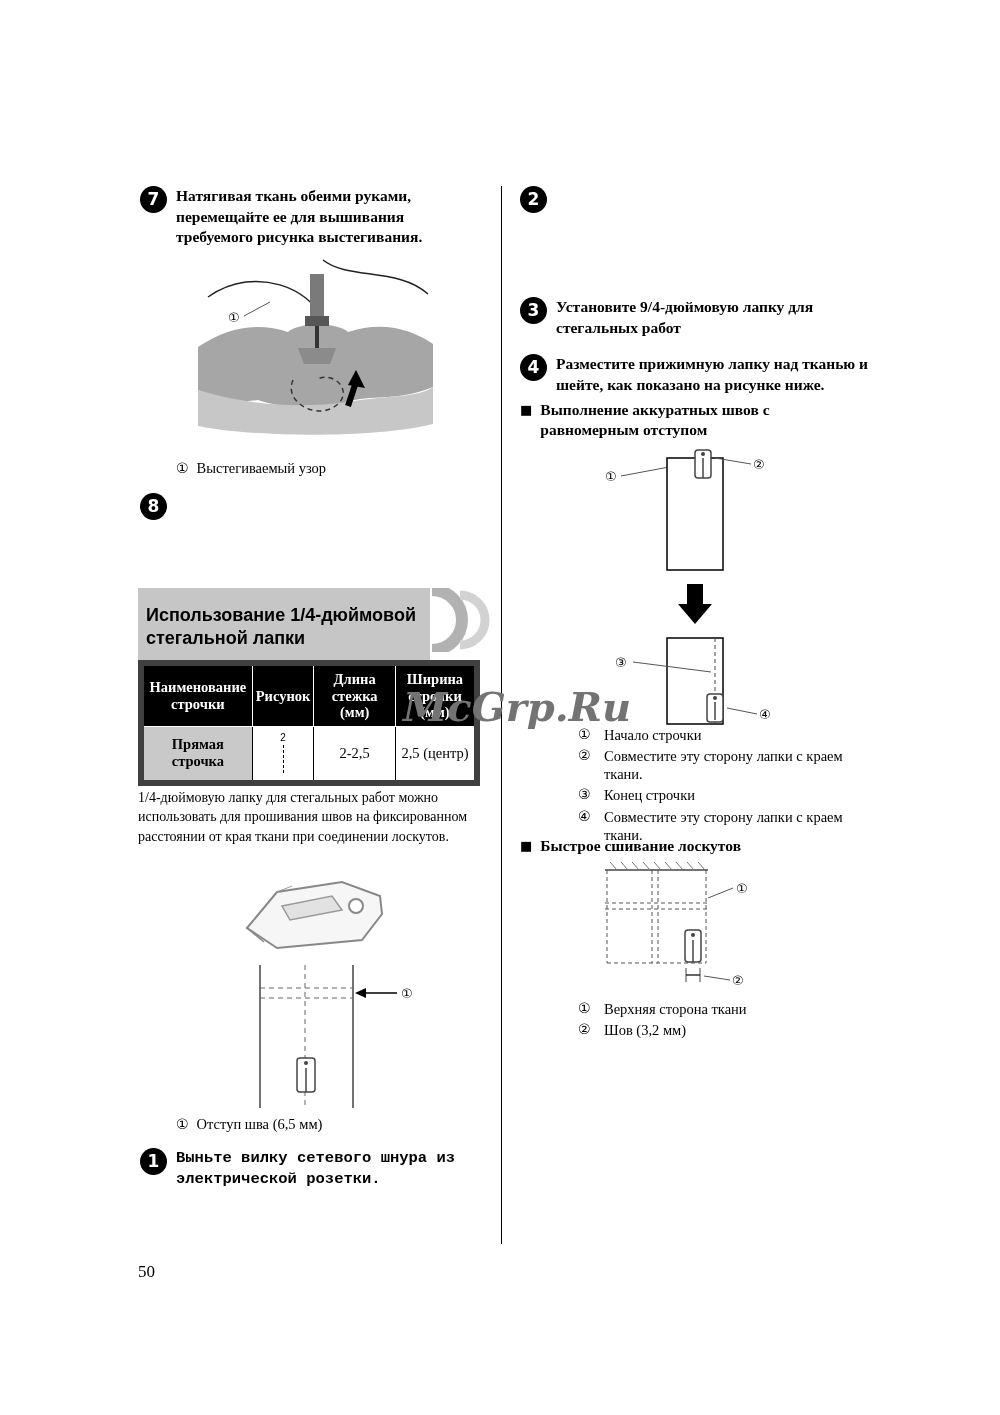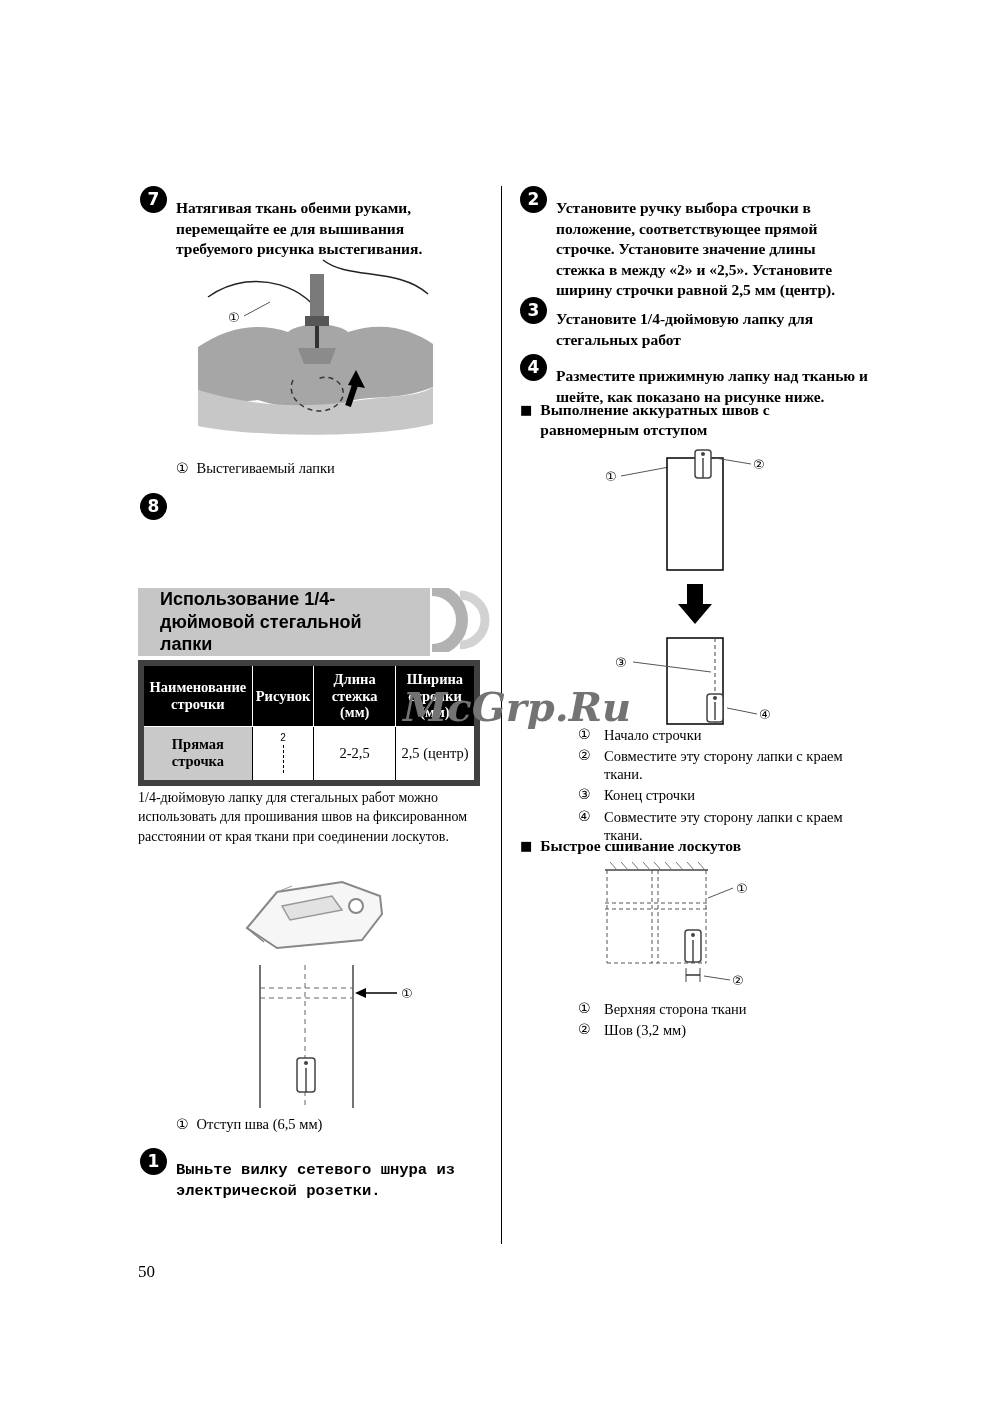--- a/index.html
+++ b/index.html
@@ -7,38 +7,38 @@
   body { width:1000px; height:1415px; font-family:"Liberation Serif", serif; color:#000; position:relative; }
   .page { position:relative; width:1000px; height:1415px; background:#fff; overflow:hidden; }
 
   .abs { position:absolute; }
 
   
   .step { position:absolute; display:flex; gap:9px; align-items:flex-start; }
   .badge { flex:0 0 27px; width:27px; height:27px; border-radius:50%; background:#000; color:#fff;
            font-family:"DejaVu Sans", sans-serif; font-weight:bold; font-size:17px;
            display:flex; align-items:center; justify-content:center; line-height:1; }
-  .step-text { font-weight:bold; font-size:15.5px; line-height:1.33;margin-top:12px; }
+  .step-text { font-weight:bold; font-size:15.5px; line-height:1.33; }
 
   
   .caption { position:absolute; font-size:14.5px; display:flex; gap:8px; align-items:flex-start; }
   .circ { font-family:"DejaVu Sans", sans-serif; font-size:14px; }
   .legend { position:absolute; font-size:14.5px; }
   .legend-item { display:flex; gap:8px; margin-bottom:3px; line-height:1.25; }
   .legend-item .circ { flex:0 0 18px; }
 
   
   .bullet-heading { position:absolute; font-weight:bold; font-size:15.5px; line-height:1.3; display:flex; gap:8px; }
   .bullet-heading .sq { font-family:"DejaVu Sans", sans-serif; font-size:13px; padding-top:2px; }
 
   
   .section-header { position:absolute; left:138px; top:588px; width:352px; height:64px; }
-  .section-header .band { position:absolute; left:0; top:0; width:292px; height:68px; background:#c6c6c6;
+  .section-header .band { position:absolute; left:0; top:0; width:292px; height:77px; background:#c6c6c6;
         font-family:"Liberation Sans", sans-serif; font-weight:bold; font-size:18px; line-height:1.25;
-        display:flex; align-items:center; padding:4px 22px; }
+        display:flex; align-items:center; padding:4px 8px; }
   .section-header svg { position:absolute; left:288px; top:0; }
 
   
   table.stitch { position:absolute; left:138px; top:660px; width:342px; border-collapse:collapse; border:6px solid #404040; font-size:14.5px; }
   table.stitch th { background:#000; color:#fff; font-weight:bold; border:1px solid #fff; padding:5px 3px; line-height:1.15; text-align:center; height:56px; }
   table.stitch td { border:1px solid #000; text-align:center; vertical-align:middle; height:56px; padding:3px; }
   td.name-cell { background:#c9c9c9; font-weight:bold; line-height:1.2; }
   .pattern { display:flex; flex-direction:column; align-items:center; }
   .pattern .pnum { font-size:10px; line-height:1; font-family:"Liberation Sans", sans-serif; }
   .pattern .dash-line { width:0; height:28px; border-left:1px dashed #000; margin-top:2px; }
@@ -75,21 +75,21 @@
     <path d="M100,96 L138,96 L132,112 L106,112 Z" fill="#8b8b8b"></path>
     <path d="M95,128 C85,150 120,170 140,152 C155,138 135,118 118,128" fill="none" stroke="#333" stroke-width="1.5" stroke-dasharray="5,4"></path>
     <line x1="150" y1="154" x2="158" y2="130" stroke="#000" stroke-width="6"></line>
     <polygon points="158,118 167,136 150,133" fill="#000"></polygon>
     <line x1="46" y1="64" x2="72" y2="50" stroke="#555" stroke-width="1"></line>
     <text class="circ" x="30" y="70">①</text>
   </svg>
 
   <div class="caption" style="left:176px; top:460px;">
     <span class="circ">①</span>
-    <span>Выстегиваемый лапки</span>
+    <span>Выстегиваемый узор</span>
   </div>
 
   <div class="step" style="left:140px; top:493px; width:345px;">
     <div class="badge">8</div>
   </div>
 
   <div class="section-header">
     <div class="band">Использование 1/4-дюймовой стегальной лапки</div>
     <svg width="70" height="64" viewBox="0 0 70 64">
       <path d="M6,2 a30,30 0 0 1 0,60" stroke="#b2b2b2" stroke-width="12" fill="none"></path>
@@ -160,26 +160,25 @@
 
   <div class="step" style="left:140px; top:1148px; width:335px;">
     <div class="badge">1</div>
     <div class="step-text" style="width:280px;font-family:Liberation Mono, monospace;">Выньте вилку сетевого шнура из электрической розетки.</div>
   </div>
 
   <div class="divider"></div>
 
   <div class="step" style="left:520px; top:186px; width:348px;">
     <div class="badge">2</div>
-    <div class="step-text" style="width:312px;">Установите ручку выбора строчки в положение, соответствующее прямой строчке. Установите значение длины стежка в между «2» и «2,5». Установите ширину строчки равной 2,5 мм (центр).</div>
   </div>
 
   <div class="step" style="left:520px; top:297px; width:348px;">
     <div class="badge">3</div>
-    <div class="step-text" style="width:312px;">Установите 1/4-дюймовую лапку для стегальных работ</div>
+    <div class="step-text" style="width:312px;">Установите 9/4-дюймовую лапку для стегальных работ</div>
   </div>
 
   <div class="step" style="left:520px; top:354px; width:348px;">
     <div class="badge">4</div>
     <div class="step-text" style="width:312px;">Разместите прижимную лапку над тканью и шейте, как показано на рисунке ниже.</div>
   </div>
 
   <div class="bullet-heading" style="left:520px; top:400px; width:345px;">
     <span class="sq">■</span>
     <span>Выполнение аккуратных швов с равномерным отступом</span>

